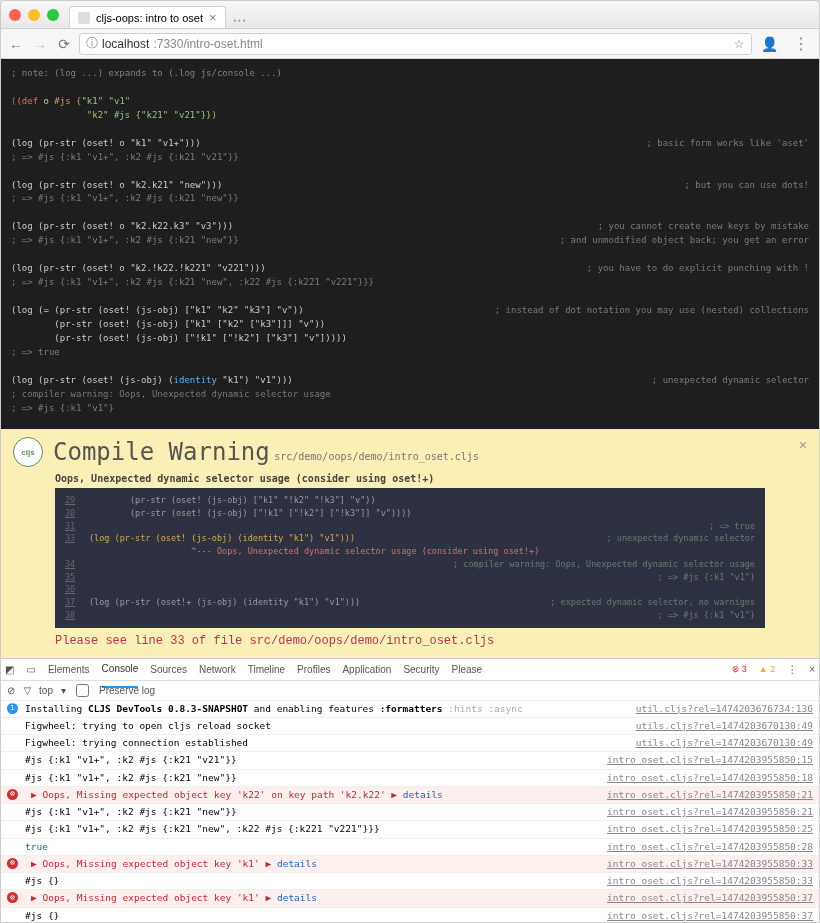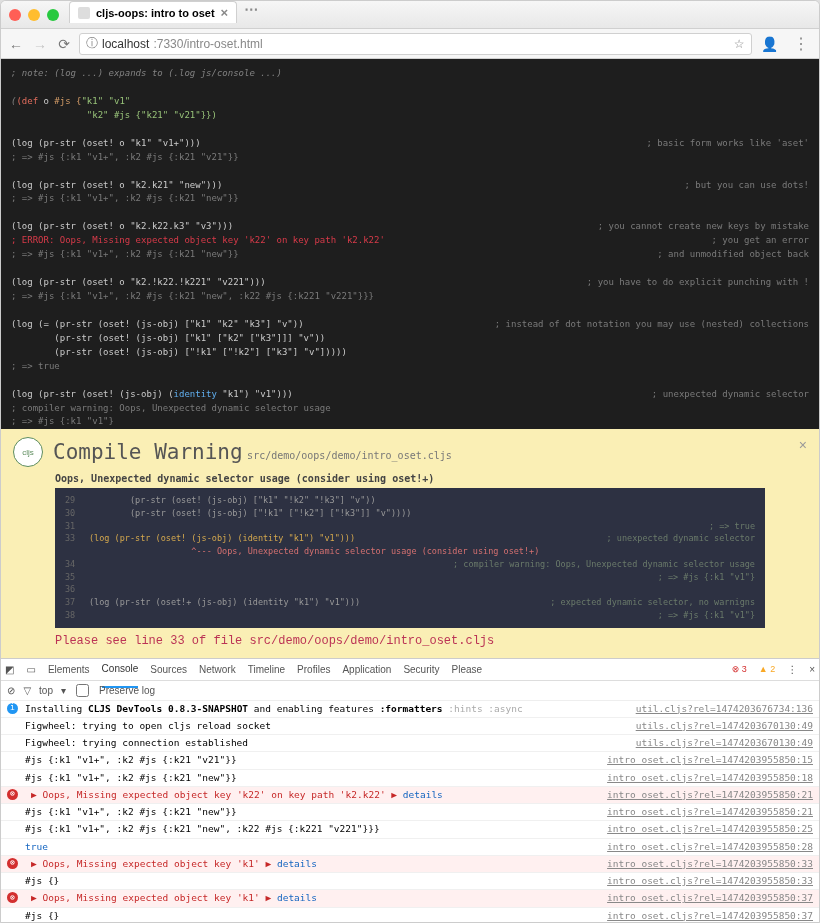--- a/index.html
+++ b/index.html
@@ -2,52 +2,52 @@
 <html><head>
 <meta charset="utf-8">
 <style>
 * { margin: 0; padding: 0; box-sizing: border-box; }
 body { font-family: -apple-system, BlinkMacSystemFont, sans-serif; background: #e8e8e8; }
 .window { width: 820px; height: 923px; background: #fff; border: 1px solid #ccc; border-radius: 6px 6px 0 0; overflow: hidden; display: flex; flex-direction: column; box-shadow: 0 2px 10px rgba(0,0,0,0.2); margin: 0 auto; }
 .titlebar { height: 28px; background: linear-gradient(#f6f6f6,#e8e8e8); display: flex; align-items: center; padding: 0 8px; border-bottom: 1px solid #d0d0d0; }
 .traffic { display: flex; gap: 7px; }
 .dot { width: 12px; height: 12px; border-radius: 50%; }
 .dot.r { background: #ff5f56; } .dot.y { background: #ffbd2e; } .dot.g { background: #27c93f; }
-.tabbar { display: flex; align-items: flex-start; margin-left: 10px; flex: 1; height: 100%; font-weight: bold; }
+.tabbar { display: flex; align-items: flex-end; margin-left: 10px; flex: 1; height: 100%; }
 .tab { background: #fff; border: 1px solid #d0d0d0; border-bottom: none; border-radius: 4px 4px 0 0; padding: 3px 8px; font-size: 11px; display: flex; align-items: center; gap: 6px; height: 22px; }
 .tab .favicon { width: 12px; height: 12px; background: #ddd; border-radius: 2px; }
 .tab .close { font-size: 13px; color: #888; }
 .newtab { width: 20px; text-align: center; color: #888; font-size: 14px; margin-left: 4px; }
 .addr { height: 30px; background: #f6f6f6; display: flex; align-items: center; padding: 0 6px; gap: 6px; border-bottom: 1px solid #d0d0d0; }
 .nav-icon { width: 18px; height: 18px; color: #777; display: flex; align-items: center; justify-content: center; font-size: 14px; }
 .urlbar { flex: 1; background: #fff; border: 1px solid #d0d0d0; border-radius: 3px; height: 22px; display: flex; align-items: center; padding: 0 6px; font-size: 12px; gap: 4px; }
 .urlbar .info { color: #888; font-size: 12px; }
 .star { color: #888; }
 .menu-icon { color: #888; font-size: 16px; padding: 0 4px; }
 .user-icon { color: #8bc34a; font-size: 14px; padding: 0 4px; }
 .content { flex: 1; display: flex; flex-direction: column; overflow: hidden; }
 .code-area { background: #1e1e1e; font-family: Menlo, Monaco, monospace; font-size: 9px; color: #ccc; padding: 8px 10px; line-height: 1.55; overflow: hidden; min-height: 370px; }
 .cl { white-space: pre; }
-.c-gray { color: #808080; font-style: italic; }
+.c-gray { color: #808080; }
 .c-red { color: #d73a49; }
 .c-red2 { color: #e06c5c; }
 .c-kw { color: #d19a66; }
 .c-str { color: #98c379; }
 .c-cmt { color: #7a7a7a; }
 .c-blue { color: #61afef; }
 .warning-panel { background: #faefb5; padding: 8px 12px; position: relative; }
 .warn-head { display: flex; align-items: center; gap: 10px; }
-.cljs-logo { width: 30px; height: 30px; border-radius: 50%; background: #fff; border: 1px solid #5e8d5e; display: flex; align-items: center; justify-content: center; font-size: 8px; color: #5e8d5e; font-weight: normal; }
-.warn-title { font-family: monospace; font-size: 21px; color: #555; }
+.cljs-logo { width: 30px; height: 30px; border-radius: 50%; background: #fff; border: 1px solid #5e8d5e; display: flex; align-items: center; justify-content: center; font-size: 8px; color: #5e8d5e; font-weight: bold; }
+.warn-title { font-family: monospace; font-size: 24px; color: #555; }
 .warn-file { font-family: monospace; font-size: 10px; color: #777; }
 .warn-sub { font-family: monospace; font-size: 10px; color: #444; font-weight: bold; margin: 6px 0 4px 42px; }
 .warn-close { position: absolute; right: 12px; top: 8px; color: #999; font-size: 14px; }
 .warn-code { background: #2d3142; margin: 4px 42px; padding: 6px 10px; font-family: Menlo, monospace; font-size: 8.5px; color: #999; line-height: 1.5; }
 .wc-line { white-space: pre; }
-.wc-num { color: #666; display: inline-block; width: 24px; }
+.wc-num { color: #666; display: inline-block; width: 24px; text-decoration: underline; }
 .wc-hl { color: #d4a84e; }
 .wc-err { color: #d47070; }
 .warn-foot { font-family: Liberation Mono, monospace; font-size: 12px; color: #b35; margin: 6px 42px 2px; }
 .devtools { background: #fff; border-top: 1px solid #ccc; display: flex; flex-direction: column; flex: 1; font-size: 10px; }
 .dt-tabs { display: flex; align-items: center; border-bottom: 1px solid #ddd; padding: 0 4px; height: 22px; gap: 12px; color: #555; }
 .dt-tabs .tab-item { padding: 12px 0; }
 .dt-tabs .tab-item.active { border-bottom: 2px solid #2196f3; color: #333; }
 .dt-tabs .spacer { flex: 1; }
 .dt-tabs .badge { font-size: 9px; }
 .badge.err { color: #d32f2f; } .badge.warn { color: #f9a825; }
@@ -106,21 +106,21 @@
       <div class="cl"><span class="c-gray">(</span><span class="c-red2">(def </span><span>o </span><span class="c-kw">#js {</span><span class="c-str">"k1" "v1"</span></div>
       <div class="cl c-str">              "k2" #js {"k21" "v21"}})</div>
       <div class="cl">&nbsp;</div>
       <div class="cl"><span>(log (pr-str (oset! o "k1" "v1+")))</span><span style="float:right" class="c-cmt">; basic form works like 'aset'</span></div>
       <div class="cl c-cmt">; =&gt; #js {:k1 "v1+", :k2 #js {:k21 "v21"}}</div>
       <div class="cl">&nbsp;</div>
       <div class="cl"><span>(log (pr-str (oset! o "k2.k21" "new")))</span><span style="float:right" class="c-cmt">; but you can use dots!</span></div>
       <div class="cl c-cmt">; =&gt; #js {:k1 "v1+", :k2 #js {:k21 "new"}}</div>
       <div class="cl">&nbsp;</div>
       <div class="cl"><span>(log (pr-str (oset! o "k2.k22.k3" "v3")))</span><span style="float:right" class="c-cmt">; you cannot create new keys by mistake</span></div>
-      <div class="cl"><span class="c-red">; ERROR: Oops, Missing expected object key 'k22' on key path 'k2.k22'</span><span style="float:right" class="c-cmt">; you get an error</span></div>
+      <div class="cl"><span style="float:right" class="c-cmt">; you get an error</span></div>
       <div class="cl"><span class="c-cmt">; =&gt; #js {:k1 "v1+", :k2 #js {:k21 "new"}}</span><span style="float:right" class="c-cmt">; and unmodified object back</span></div>
       <div class="cl">&nbsp;</div>
       <div class="cl"><span>(log (pr-str (oset! o "k2.!k22.!k221" "v221")))</span><span style="float:right" class="c-cmt">; you have to do explicit punching with !</span></div>
       <div class="cl c-cmt">; =&gt; #js {:k1 "v1+", :k2 #js {:k21 "new", :k22 #js {:k221 "v221"}}}</div>
       <div class="cl">&nbsp;</div>
       <div class="cl"><span>(log (= (pr-str (oset! (js-obj) ["k1" "k2" "k3"] "v"))</span><span style="float:right" class="c-cmt">; instead of dot notation you may use (nested) collections</span></div>
       <div class="cl">        (pr-str (oset! (js-obj) ["k1" ["k2" ["k3"]]] "v"))</div>
       <div class="cl">        (pr-str (oset! (js-obj) ["!k1" ["!k2"] ["k3"] "v"]))))</div>
       <div class="cl c-cmt">; =&gt; true</div>
       <div class="cl">&nbsp;</div>

